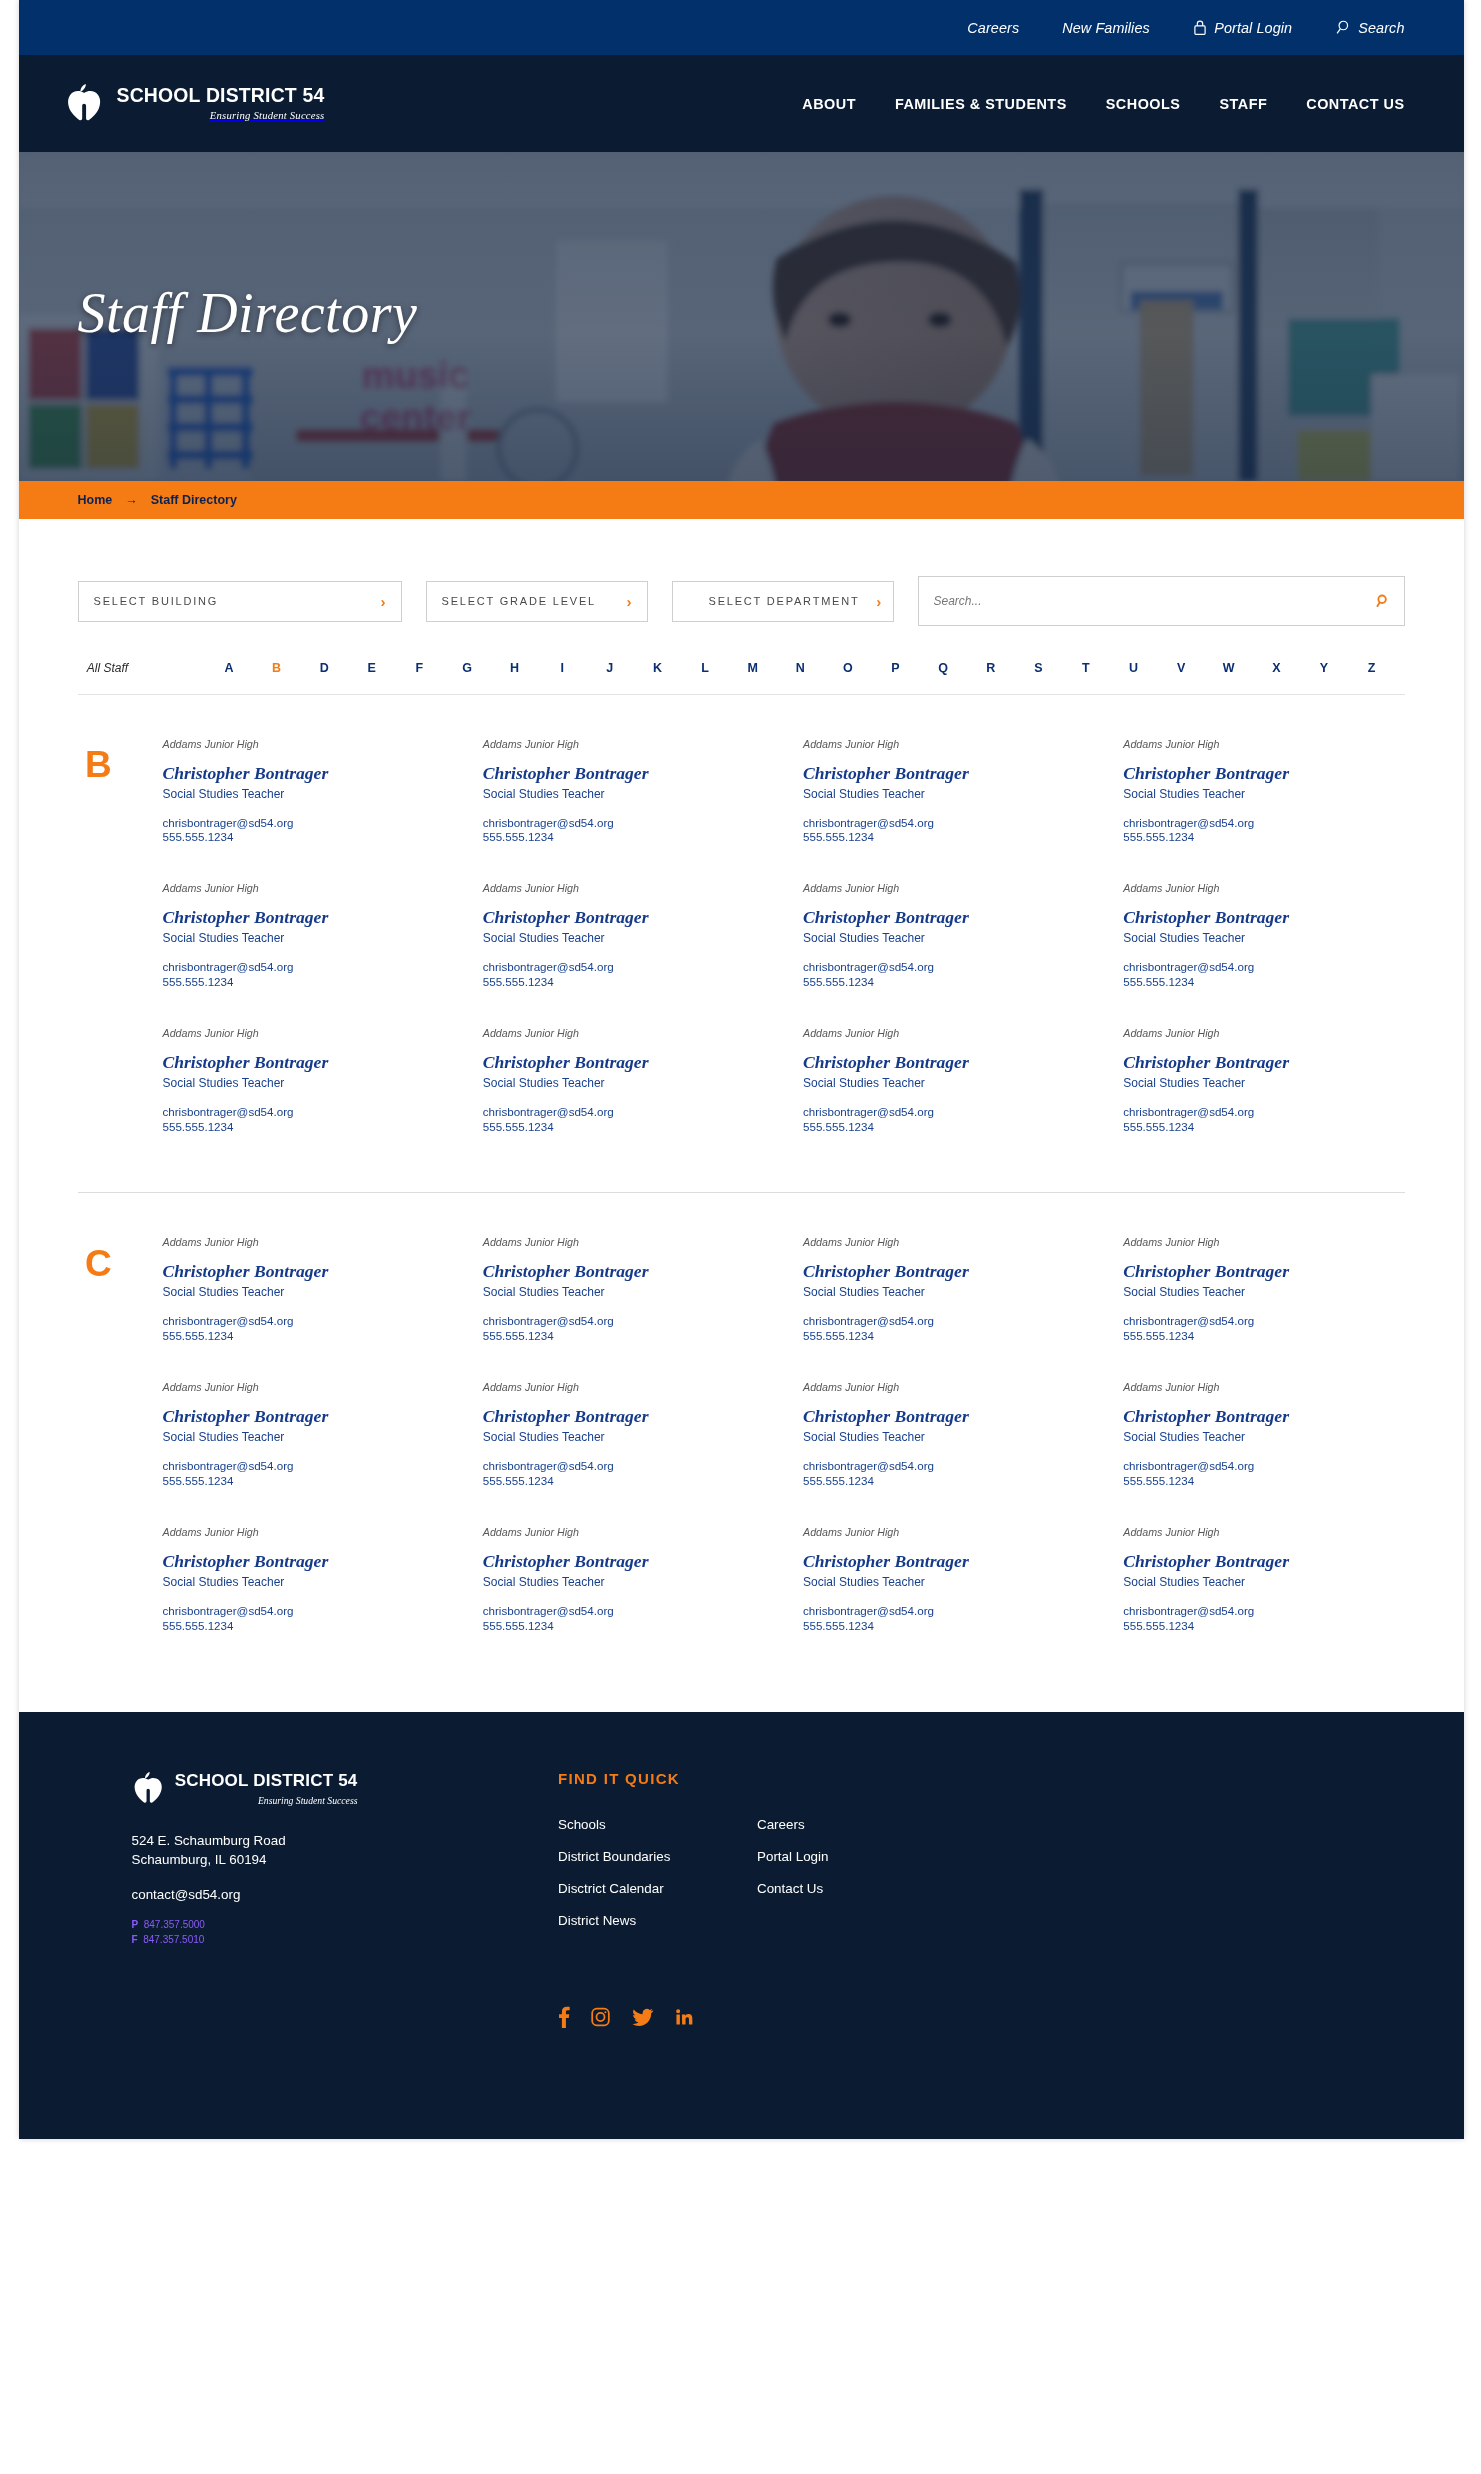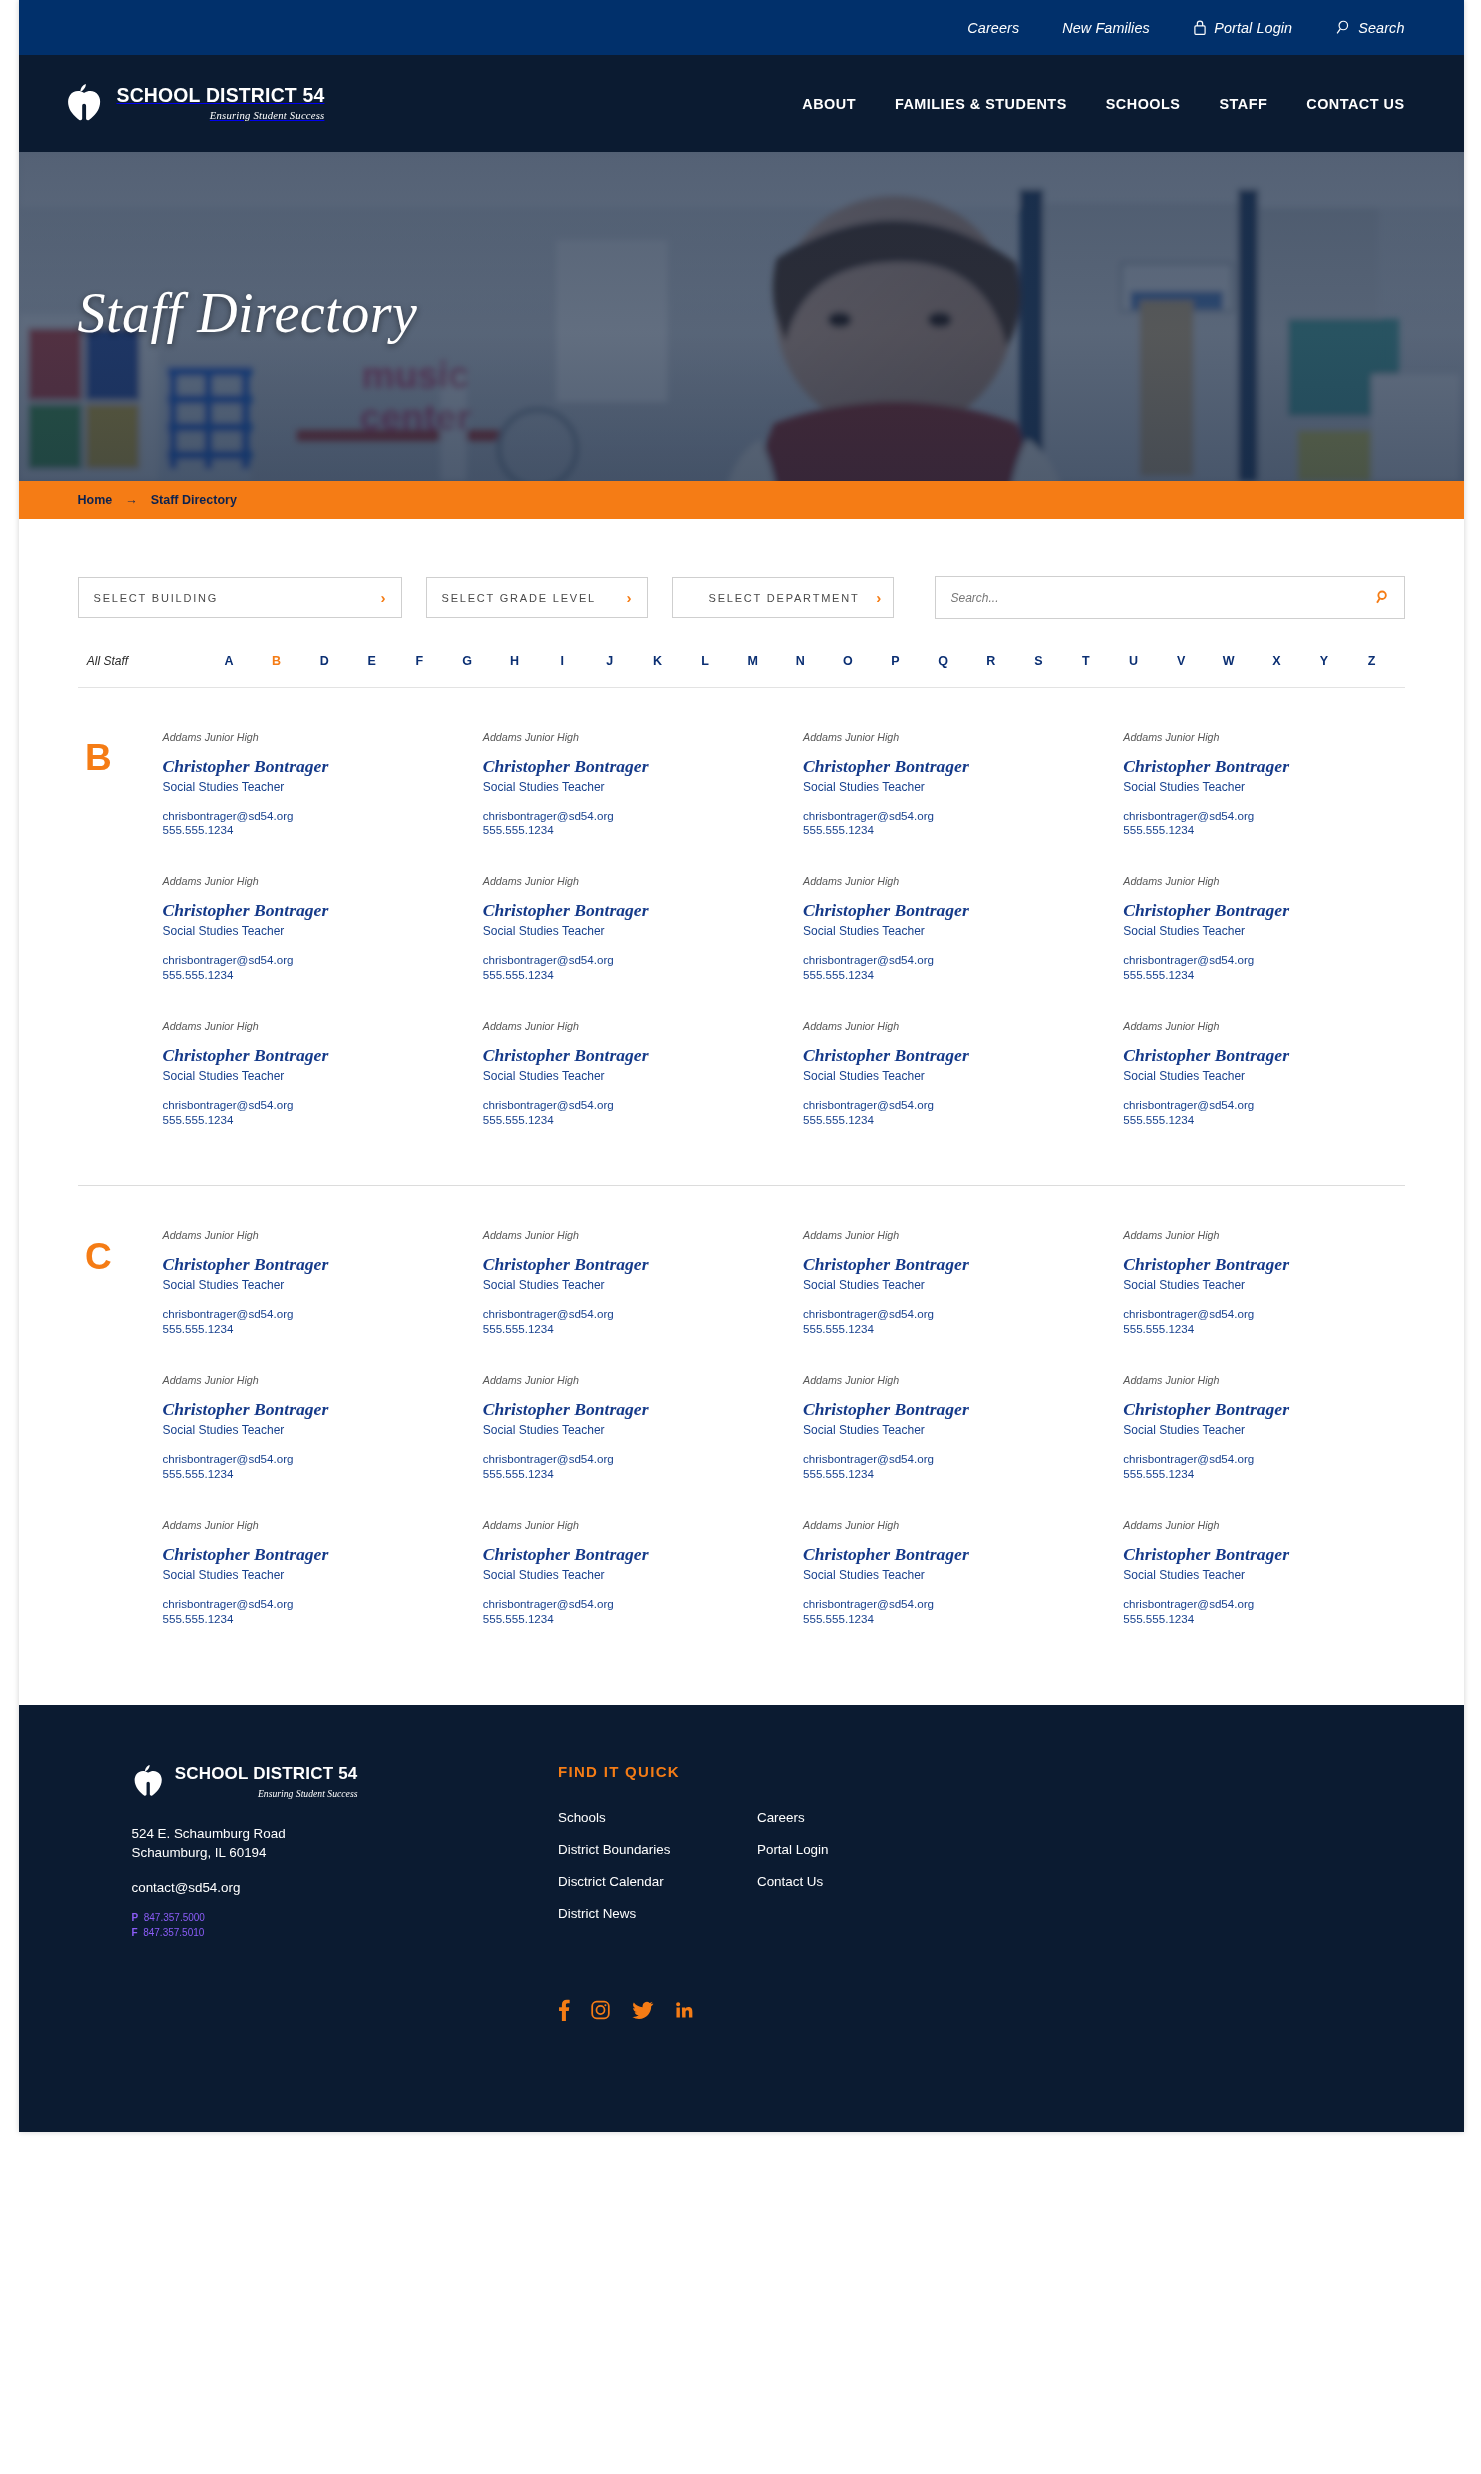--- a/index.html
+++ b/index.html
@@ -156,27 +156,26 @@
     color: #f57c15;
     font-size: 15px;
     font-weight: bold;
     line-height: 1;
   }
   #sel-building { width: 324px; }
   #sel-grade { width: 222px; }
   #sel-dept { width: 222px; padding-left: 36px; }
   .searchbox {
     flex: 1;
-    height: 43px;
+    height: 50px;
     border: 0.9px solid #cfcfcf;
     background: #fff;
     display: flex;
     align-items: center;
     padding: 0 15px;
-    margin-left: 17px;
   }
   .searchbox input {
     flex: 1;
     border: 0;
     outline: none;
     font-size: 12px;
     font-style: italic;
     color: #555;
     font-family: "Liberation Sans", sans-serif;
     background: transparent;

